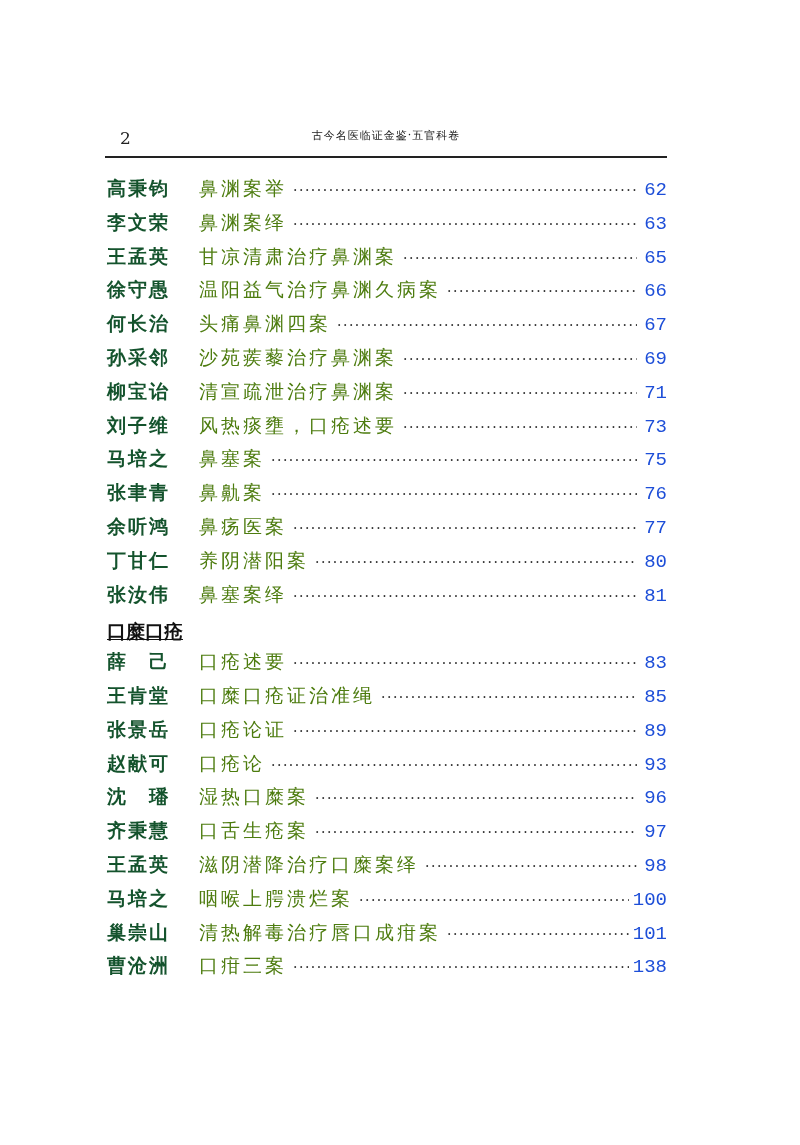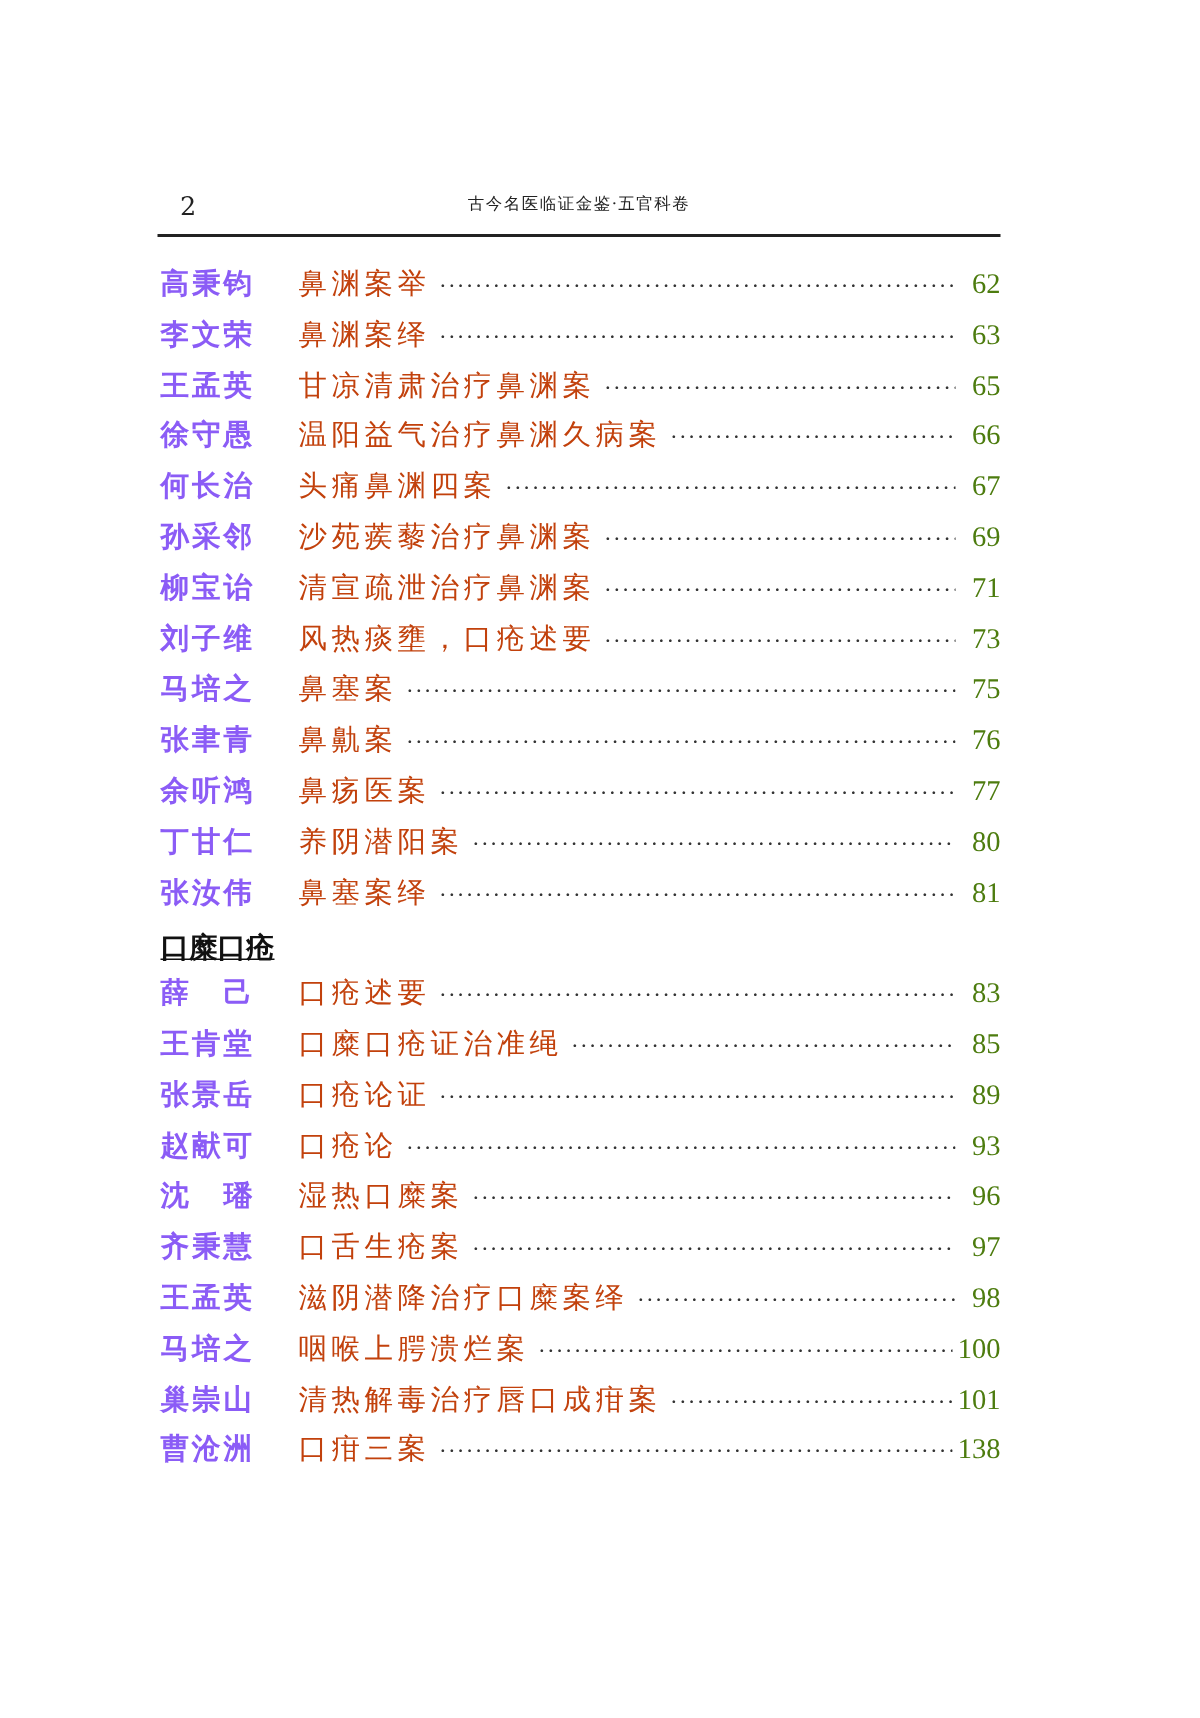--- a/index.html
+++ b/index.html
@@ -4,25 +4,25 @@
 <style>
   html, body { margin: 0; padding: 0; background: #ffffff; }
   body { width: 800px; height: 1145px; position: relative; overflow: hidden;
          font-family: "DejaVu Serif", "Liberation Serif", serif; color: #1a1a1a; }
   .header { position: absolute; left: 105px; top: 128px; width: 562px; height: 28px; }
   .page-num { position: absolute; left: 15px; top: 0; font-size: 17px; color: #222; }
   .running-title { position: absolute; left: 0; right: 0; top: 0; text-align: center; font-size: 11px; color: #222; letter-spacing: 1px; }
   .rule { position: absolute; left: 105px; top: 156px; width: 562px; height: 2px; background: #222; }
   .toc { position: absolute; left: 107px; top: 176px; width: 560px; }
   .row { display: flex; align-items: baseline; height: 33.8px; font-size: 19px; }
-  .author { width: 92px; flex: none; font-weight: 600; letter-spacing: 2px; color: #8b5cf6; }
-  .title { flex: none; letter-spacing: 3px; color: #c2410c; padding-right: 6px; text-align: right; }
+  .author { width: 92px; flex: none; font-weight: 600; letter-spacing: 2px; color: #14532d; }
+  .title { flex: none; letter-spacing: 3px; color: #4d7c0f; padding-right: 6px; text-align: right; }
   .leader { flex: 1 1 auto; overflow: hidden; white-space: nowrap; color: #333; font-size: 14px; letter-spacing: 1.5px; }
   .leader::before { content: "································································································"; }
-  .page { flex: none; min-width: 26px; text-align: right; padding-left: 4px; color: #4d7c0f; font-family: Liberation Serif, serif; font-size: 19px; }
+  .page { flex: none; min-width: 26px; text-align: right; padding-left: 4px; color: #1d4ed8; font-family: Liberation Mono, monospace; font-size: 19px; }
   .section { height: 33.8px; font-size: 19px; font-weight: bold; font-family: "DejaVu Sans", "Liberation Sans", sans-serif; color: #111; display: flex; align-items: center; text-decoration: underline; }
 </style>
 </head>
 <body>
 
 <div class="header">
   <span class="page-num">2</span>
   <span class="running-title">古今名医临证金鉴·五官科卷</span>
 </div>
 <div class="rule"></div>

